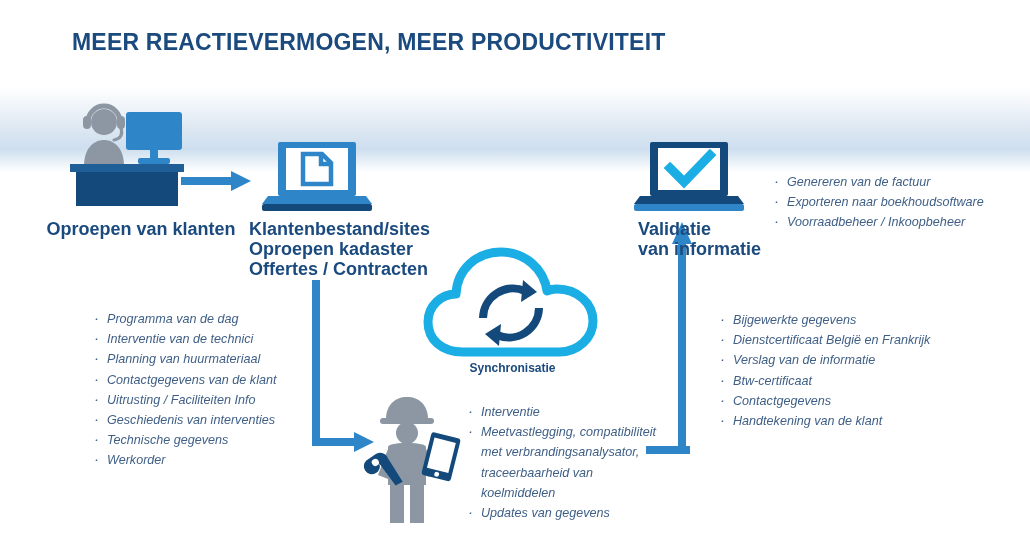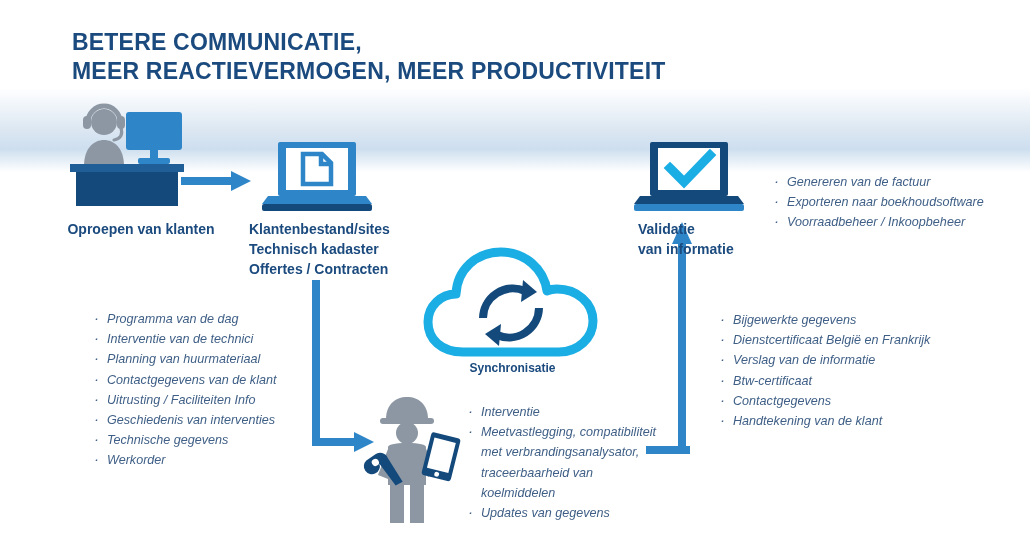--- a/index.html
+++ b/index.html
@@ -52,21 +52,21 @@
     font-weight: bold;
     color: #1b4a7e;
     letter-spacing: 0.2px;
     line-height: 29px;
     white-space: nowrap;
   }
 
   
   .node-label {
     position: absolute;
-    font-size: 14px;
+    font-size: 18px;
     font-weight: bold;
     color: #1b4a7e;
     line-height: 20px;
     z-index: 5;
   }
 
   
   .bullets {
     position: absolute;
     z-index: 5;
@@ -102,21 +102,20 @@
 </style>
 </head>
 <body>
 
 <div id="infographic">
 
   <div class="bg-band"></div>
   <div class="bg-band-fade"></div>
 
   <div id="title">
-    <div class="tline">BETERE COMMUNICATIE,</div>
     <div class="tline">MEER REACTIEVERMOGEN, MEER PRODUCTIVITEIT</div>
   </div>
 
   <div class="layer" style="left:62px; top:100px;">
     <svg width="130" height="110" viewBox="0 0 130 110">
 
       <rect x="64" y="12" width="56" height="38" rx="3" fill="#2E86C8"></rect>
       <rect x="88" y="50" width="8" height="10" fill="#2E86C8"></rect>
       <rect x="76" y="58" width="32" height="6" rx="2" fill="#2E86C8"></rect>
 
@@ -156,21 +155,21 @@
 
       <path d="M41 12 L60 12 L69 21 L69 42 L41 42 Z" fill="none" stroke="#2E86C8" stroke-width="4.5" stroke-linejoin="miter"></path>
       <path d="M59 12 L59 22 L69 22" fill="none" stroke="#2E86C8" stroke-width="4.5"></path>
 
       <path d="M6 54 L104 54 L110 62 L0 62 Z" fill="#2E86C8"></path>
       <rect x="0" y="62" width="110" height="7" rx="2" fill="#14497B"></rect>
     </svg>
   </div>
   <div class="node-label" style="left:249px; top:219px; width:220px;">
     <div>Klantenbestand/sites</div>
-    <div>Technisch kadaster</div>
+    <div>Oproepen kadaster</div>
     <div>Offertes / Contracten</div>
   </div>
 
   <div class="bullets" style="left:92px; top:309px; width:230px;">
     <div class="bi">Programma van de dag</div>
     <div class="bi">Interventie van de technici</div>
     <div class="bi">Planning van huurmateriaal</div>
     <div class="bi">Contactgegevens van de klant</div>
     <div class="bi">Uitrusting / Faciliteiten Info</div>
     <div class="bi">Geschiedenis van interventies</div>

